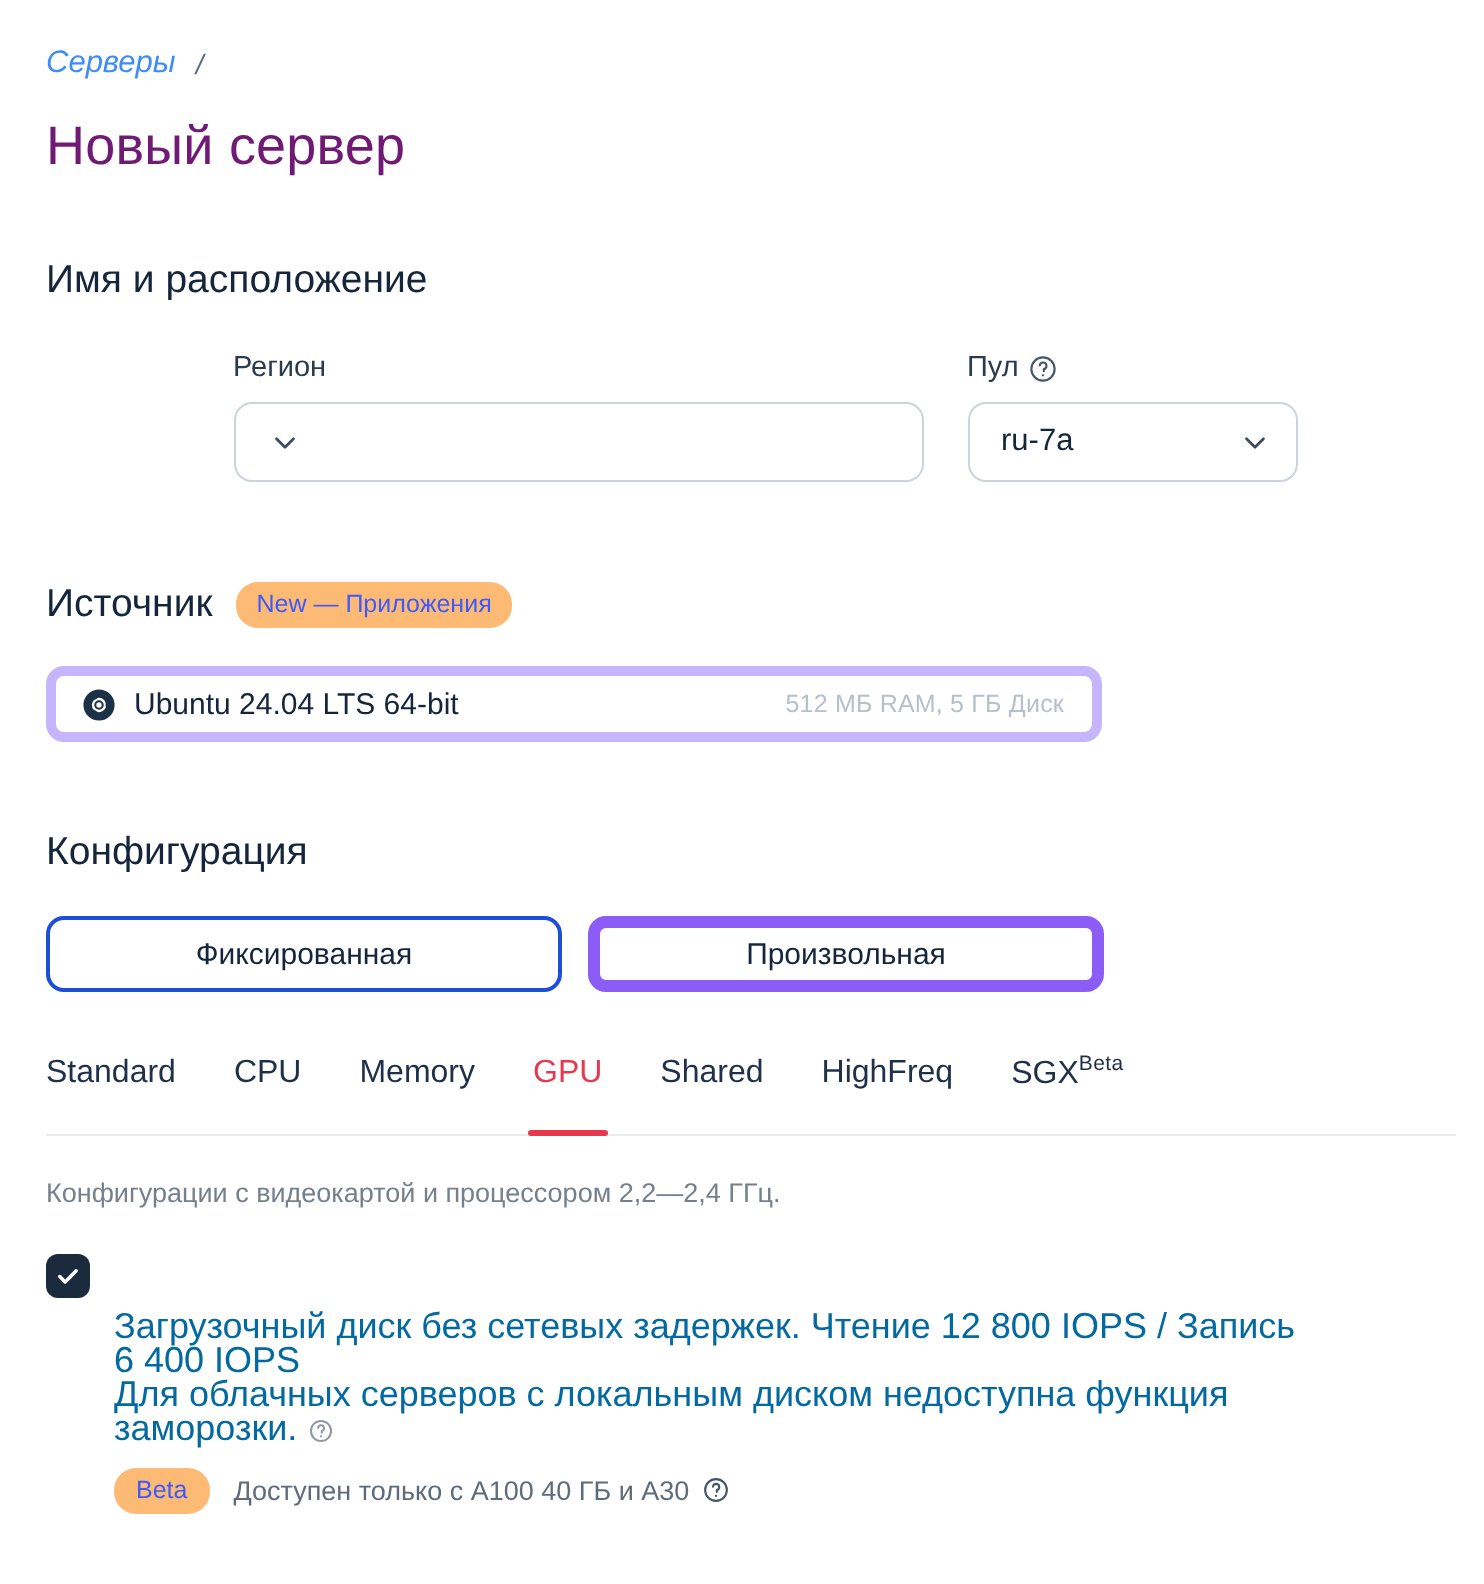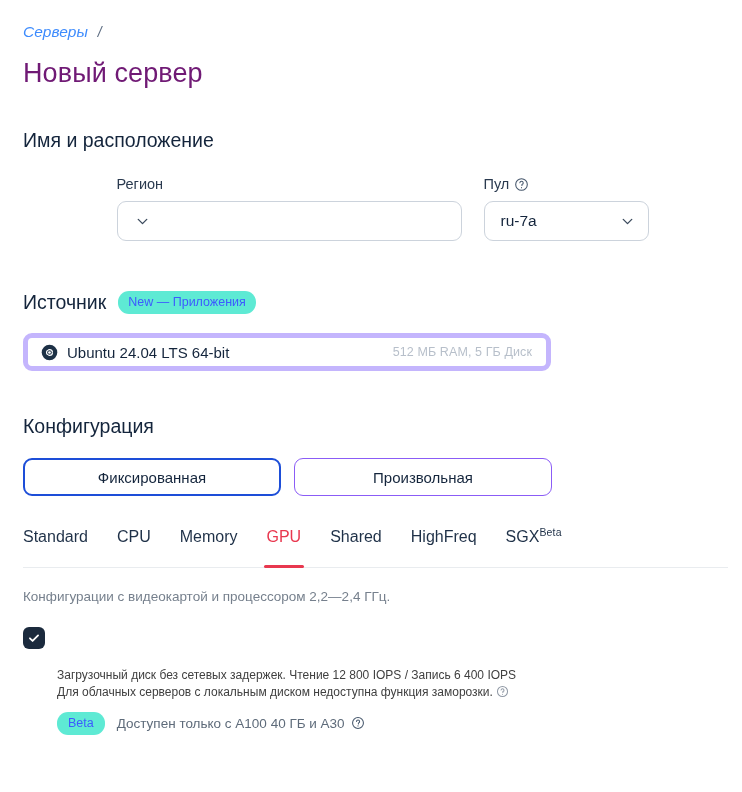--- a/index.html
+++ b/index.html
@@ -52,40 +52,40 @@
   }
   .select-val { flex: 1; }
   .chev { width: 17px; height: 17px; color: #3c4b5e; flex: none; }
 
   .label-row { display: flex; align-items: center; gap: 5px; margin-bottom: 7px; }
   .q-icon { width: 15px; height: 15px; color: #45566b; display: inline-block; }
 
   
   .s-source { margin-top: 48px; display: flex; align-items: center; gap: 12px; }
   .badge {
-    background: #5eead4; color: #3d5afe; font-size: 12.5px; line-height: 15px;
+    background: #fdba74; color: #3d5afe; font-size: 12.5px; line-height: 15px;
     padding: 4px 10px; border-radius: 11px; white-space: nowrap; align-self: flex-start; margin-top: 2px;
   }
   .source-card {
     margin-top: 18px; width: 528px; height: 38px;
     border: 5px solid #c4b5fd; border-radius: 9px; background: #fff;
     display: flex; align-items: center; padding: 0 14px 0 13px; cursor: pointer;
   }
   .os-icon { width: 17px; height: 17px; flex: none; margin-right: 9px; }
   .source-name { flex: 1; font-size: 15px; color: #14253c; }
   .source-specs { font-size: 12.5px; color: #b7bfca; letter-spacing: .1px; }
 
   
   .s-config { margin-top: 42px; }
   .seg-row { display: flex; gap: 13px; margin-top: 19px; }
   .seg-btn {
     width: 258px; height: 38px; border-radius: 9px; background: #fff;
     display: flex; align-items: center; justify-content: center;
     font-size: 15px; color: #14253c; cursor: pointer;
-    border: 1px solid #8b5cf6; font-family: "Liberation Sans", sans-serif;
+    border: 6px solid #8b5cf6; font-family: "Liberation Sans", sans-serif;
   }
   .seg-btn.active { border: 2px solid #1d4ed8; }
 
   
   .tabs { margin-top: 30px; width: 705px; position: relative; display: flex; align-items: flex-end; gap: 29px; padding-bottom: 11px; border-bottom: 1px solid #e9ecef; }
   .tab { position: relative; font-size: 16px; color: #1f3148; cursor: pointer; padding-bottom: 10px; white-space: nowrap; }
   .tab .sup { font-size: 10.5px; vertical-align: super; letter-spacing: .2px; }
   .tab.active { color: #e8384f; }
   .tab.active::after {
     content: ""; position: absolute; left: -3px; right: -3px; bottom: -12px; height: 3px;
@@ -95,21 +95,21 @@
   .config-note { margin-top: 20px; font-size: 13.5px; color: #76808d; line-height: 18px; }
 
   
   .opt { margin-top: 21px; }
   .opt-head { display: flex; align-items: center; gap: 12px; }
   .cbox {
     width: 22px; height: 22px; border-radius: 6px; background: #1b2a3d;
     display: flex; align-items: center; justify-content: center; flex: none; cursor: pointer;
   }
   .opt-title { font-size: 15.5px; color: #14253c; display: flex; align-items: center; gap: 6px; }
-  .opt-desc { margin: 18px 0 0 34px; font-size: 12px; line-height: 17px; color: #404040; max-width: 600px; }
+  .opt-desc { margin: 6px 0 0 34px; font-size: 18px; line-height: 17px; color: #0369a1; max-width: 600px; }
   .opt-desc .inline-q { display: inline-block; vertical-align: -2px; width: 13px; height: 13px; color: #9099a5; }
   .opt-foot { margin: 11px 0 0 34px; display: flex; align-items: center; gap: 12px; }
   .opt-foot .badge { margin-top: 0; align-self: center; padding: 4px 11px; }
   .foot-text { font-size: 13.5px; color: #5e6b7a; display: flex; align-items: center; gap: 6px; }
 </style>
 </head>
 <body>
 
 <div class="page">
 

